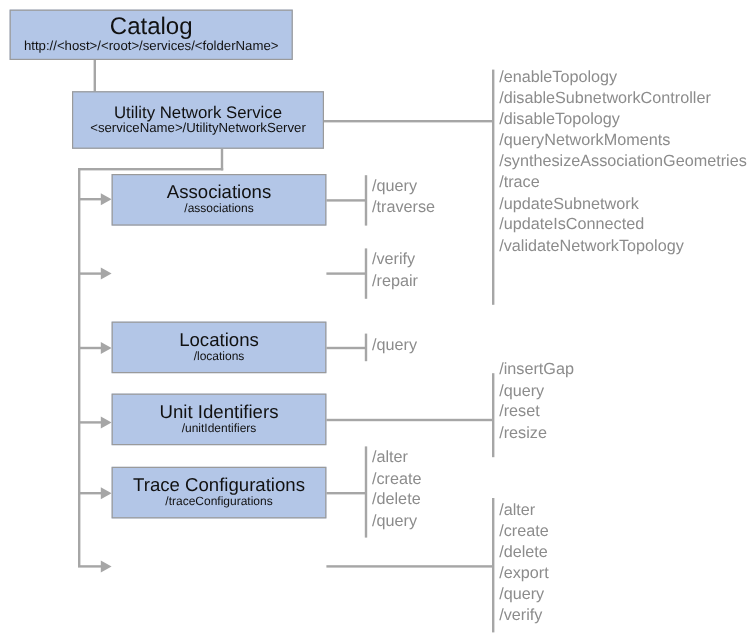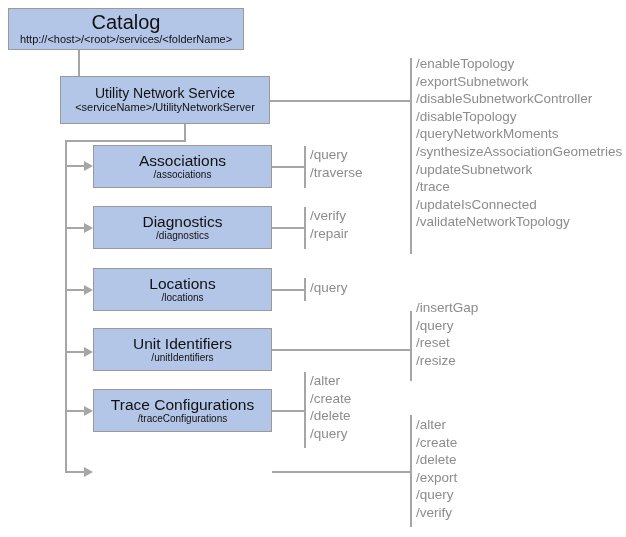--- a/index.html
+++ b/index.html
@@ -80,27 +80,26 @@
 
   <div class="node service" style="left:60px;top:76px;width:210px;height:48px;">
     <div class="title">Utility Network Service</div>
     <div class="sub">&lt;serviceName&gt;/UtilityNetworkServer</div>
   </div>
 
   <div class="hline" style="left:270px;top:100px;width:141px;"></div>
   <div class="bar" style="left:410px;top:58px;height:196px;"></div>
   <div class="oplist" style="left:416px;top:55px;">
       <span class="op">/enableTopology</span>
-      <span class="op">/exportSubnetwork</span>
       <span class="op">/disableSubnetworkController</span>
       <span class="op">/disableTopology</span>
       <span class="op">/queryNetworkMoments</span>
       <span class="op">/synthesizeAssociationGeometries</span>
+      <span class="op">/trace</span>
       <span class="op">/updateSubnetwork</span>
-      <span class="op">/trace</span>
       <span class="op">/updateIsConnected</span>
       <span class="op">/validateNetworkTopology</span>
     </div>
 
   <div class="vline" style="left:184px;top:124px;height:18px;"></div>
   <div class="hline" style="left:65px;top:140px;width:121px;"></div>
   <div class="vline" style="left:65px;top:140px;height:332px;"></div>
 
   <div class="hline" style="left:65px;top:165px;width:21px;"></div>
   <div class="arrow" style="left:84px;top:161px;"></div>
@@ -110,24 +109,20 @@
   </div>
   <div class="hline" style="left:272px;top:166px;width:33px;"></div>
   <div class="bar" style="left:304px;top:146px;height:42px;"></div>
   <div class="oplist" style="left:310px;top:146px;">
       <span class="op">/query</span>
       <span class="op">/traverse</span>
     </div>
 
   <div class="hline" style="left:65px;top:227px;width:21px;"></div>
   <div class="arrow" style="left:84px;top:223px;"></div>
-  <div class="node child" style="left:93px;top:206px;width:179px;height:43px;">
-    <div class="title">Diagnostics</div>
-    <div class="sub">/diagnostics</div>
-  </div>
   <div class="hline" style="left:272px;top:227px;width:33px;"></div>
   <div class="bar" style="left:304px;top:207px;height:42px;"></div>
   <div class="oplist" style="left:310px;top:207px;">
       <span class="op">/verify</span>
       <span class="op">/repair</span>
     </div>
 
   <div class="hline" style="left:65px;top:289px;width:21px;"></div>
   <div class="arrow" style="left:84px;top:285px;"></div>
   <div class="node child" style="left:93px;top:268px;width:179px;height:43px;">

